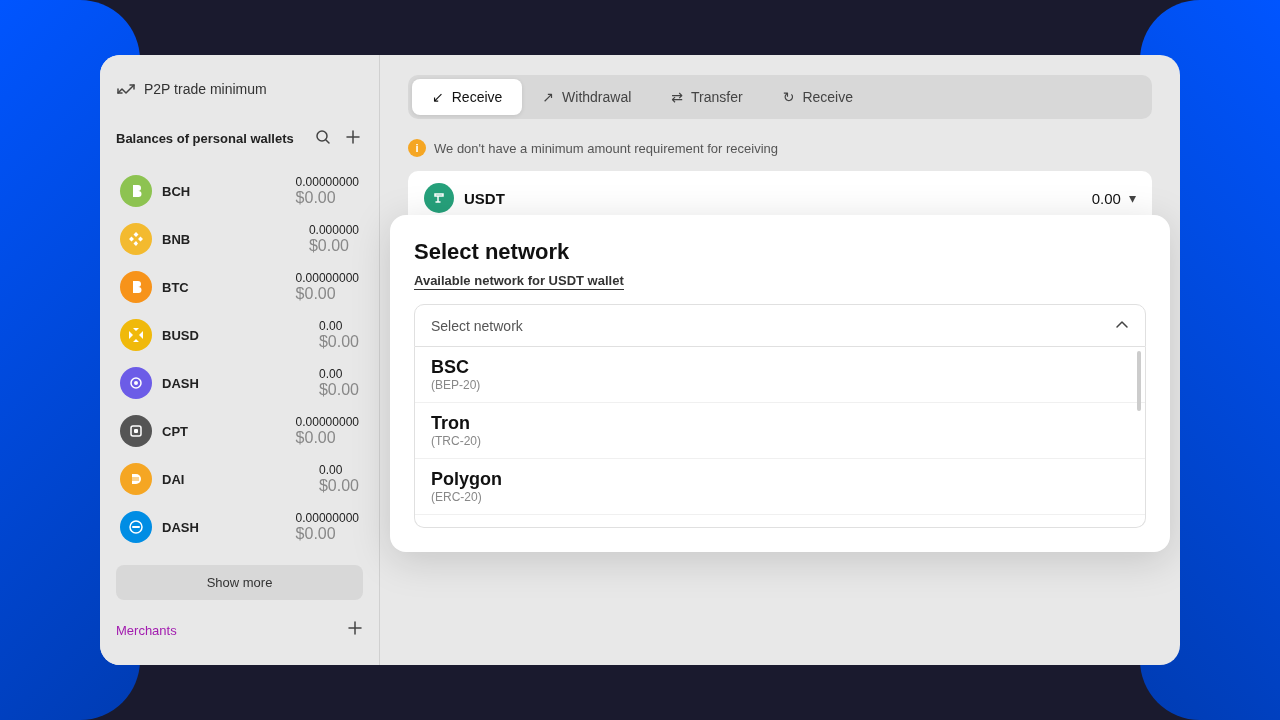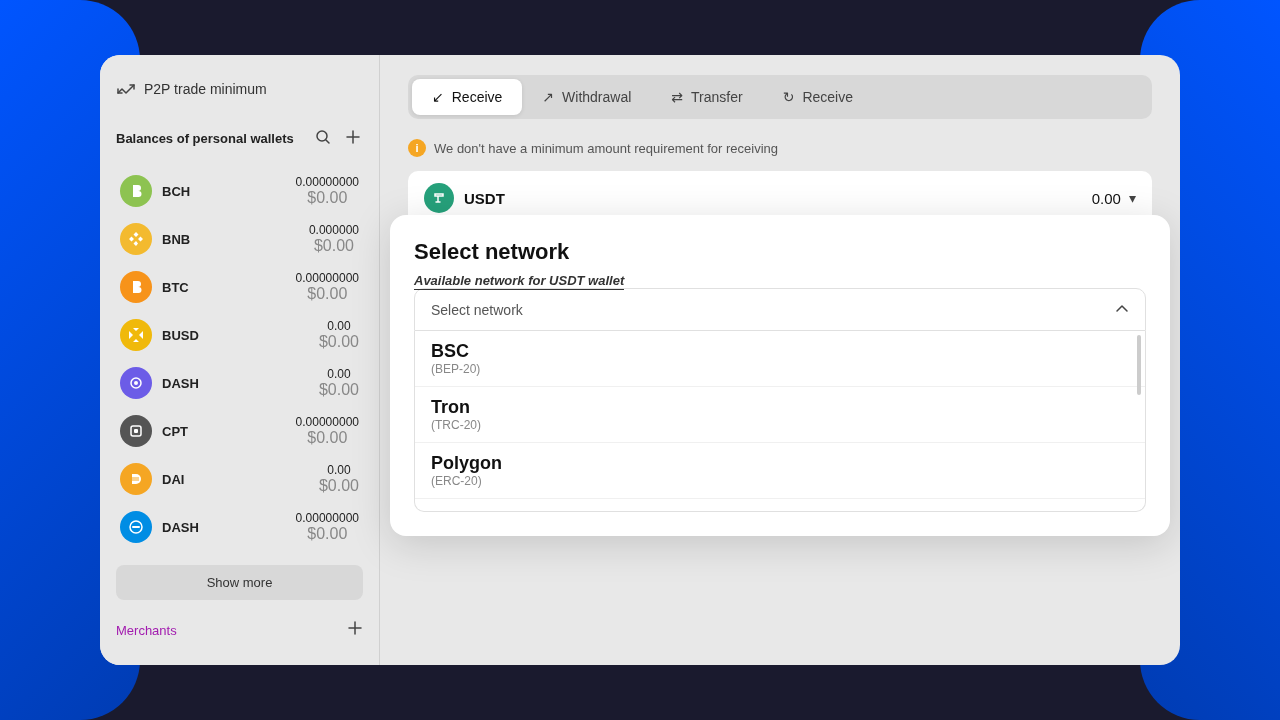--- a/index.html
+++ b/index.html
@@ -111,21 +111,21 @@
     .coin-cpt { background: #555; }
     .coin-dai { background: #f5a623; }
     .coin-dash { background: #008de4; }
     .coin-label {
       font-size: 13px;
       font-weight: 600;
       color: #222;
       flex: 1;
     }
     .coin-balance {
-      text-align: center;
+      text-align: left;
     }
     .coin-amount {
       font-size: 12px;
       color: #222;
       display: block;
     }
     .coin-usd {
       font-size: 16px;
       color: #888;
       display: block;
@@ -279,21 +279,21 @@
     }
     .network-modal-title {
       font-size: 22px;
       font-weight: 700;
       color: #111;
       margin-bottom: 8px;
     }
     .network-modal-sub {
       font-size: 13px;
       color: #666;
-      font-style: italic;
+      margin-bottom: 16px;
     }
     .network-modal-sub span {
       font-weight: 600;
       color: #333;
       border-bottom: 1px solid #333;
       padding-bottom: 1px;
     }
     .network-dropdown-header {
       display: flex;
       align-items: center;

